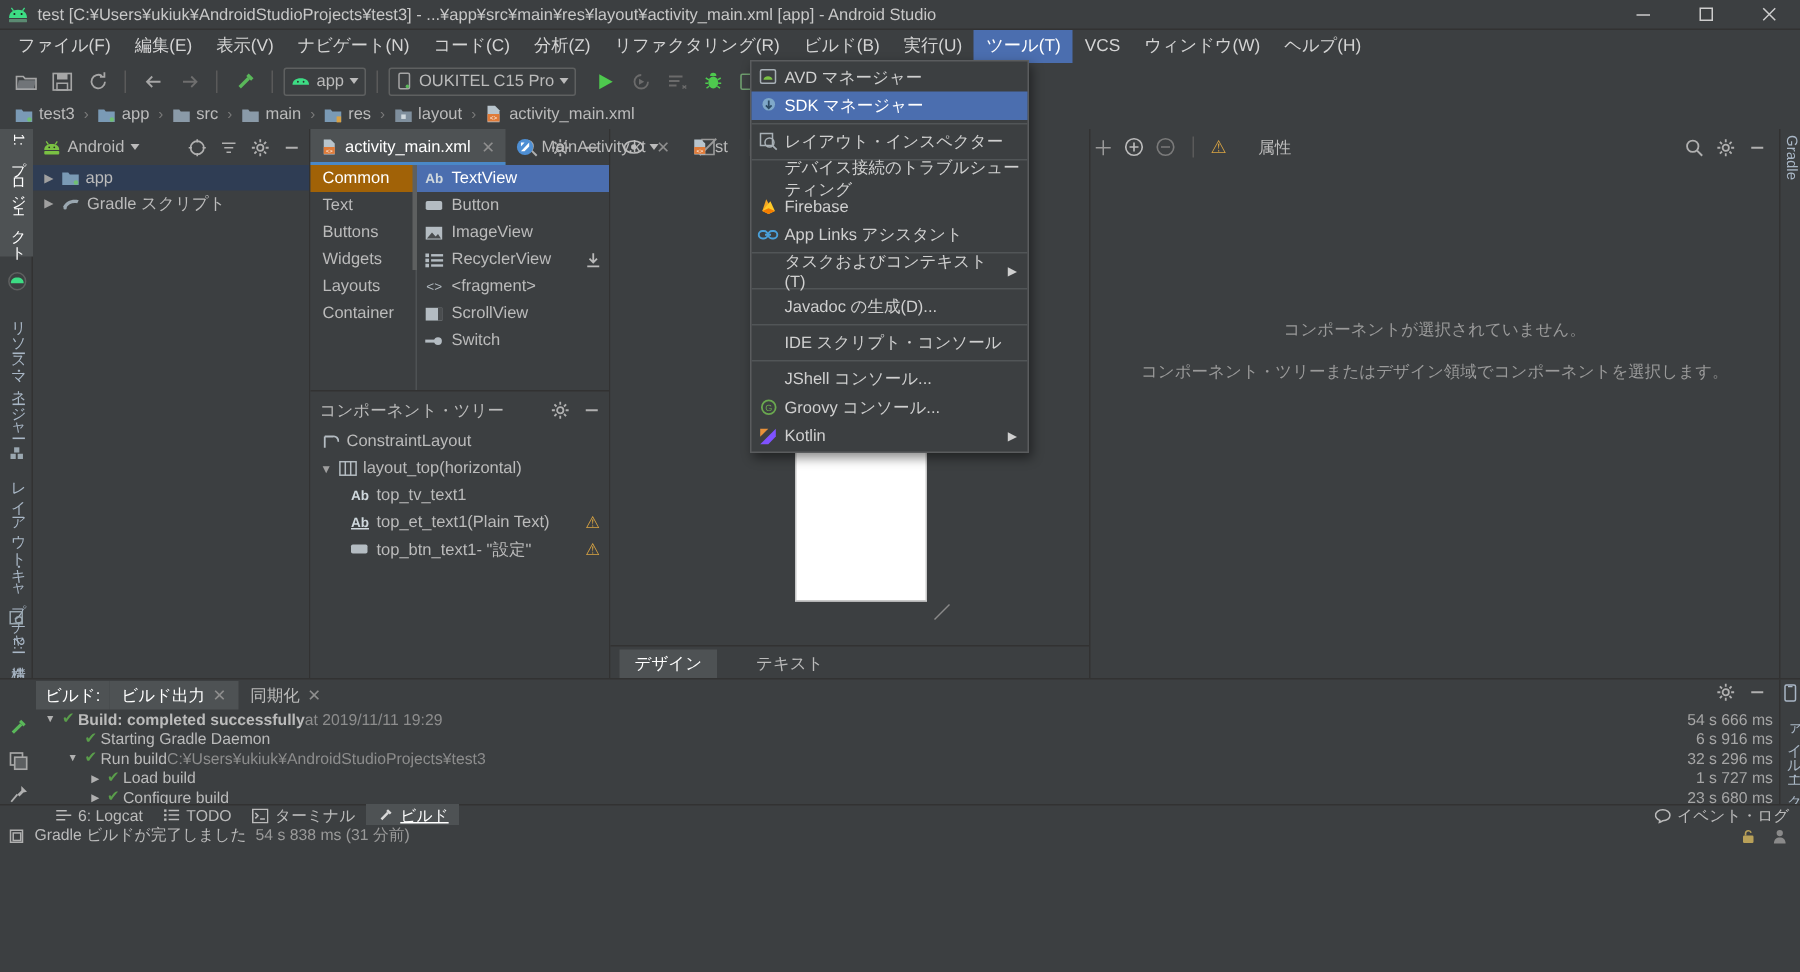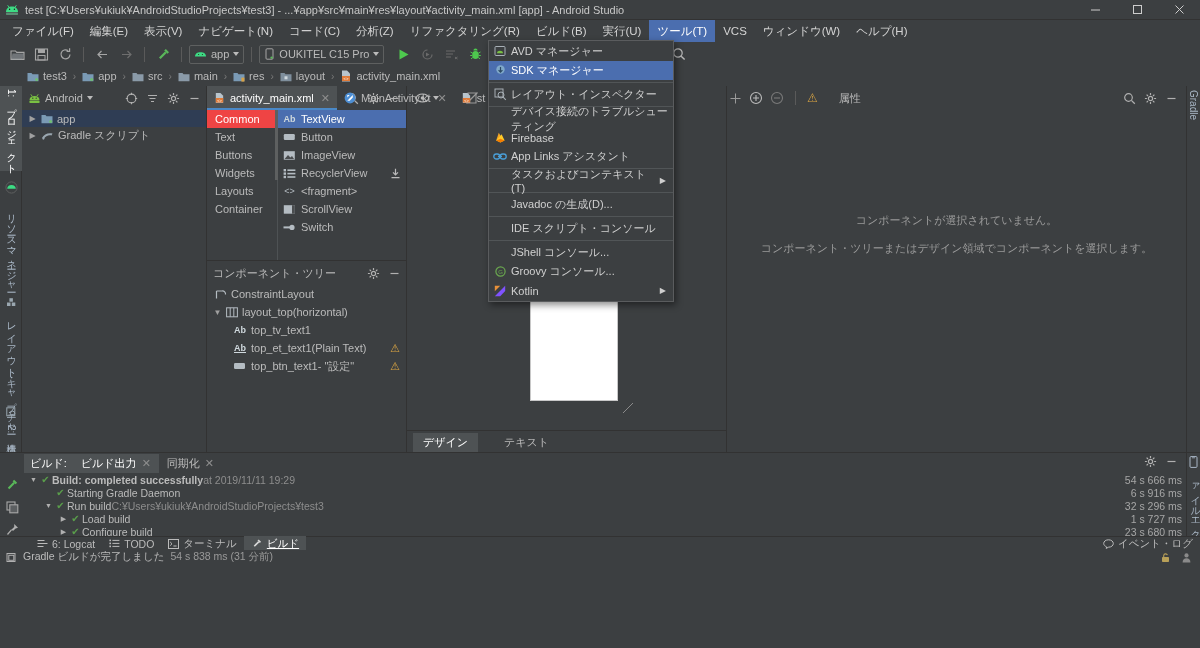--- a/index.html
+++ b/index.html
@@ -31,21 +31,21 @@
   .toolbar { height:24px; background:#3c3f41; display:flex; align-items:center; padding-left:6px; gap:2px; }
   .tbtn { width:22px;height:20px;display:flex;align-items:center;justify-content:center; }
   .tsep { width:1px;height:15px;background:#5a5a5a;margin:0 5px; }
   .combo {
     height:19px; border:1px solid #5e6060; border-radius:2px; display:flex; align-items:center;
     padding:0 4px; gap:4px; color:#bbbbbb; font-size:11px; background:#3c3f41;
   }
   .caret { width:0;height:0;border-left:3.5px solid transparent;border-right:3.5px solid transparent;border-top:4px solid #bbb; }
 
   
-  .breadcrumb { height:20px; background:#3c3f41; display:flex; align-items:center; padding-left:24px; gap:2px; font-size:11px; color:#bbbbbb;}
+  .breadcrumb { height:20px; background:#3c3f41; display:flex; align-items:center; padding-left:7px; gap:2px; font-size:11px; color:#bbbbbb;}
   .bc-item { display:flex; align-items:center; gap:4px; padding:0 3px; }
   .bc-sep { color:#7a7a7a; font-size:10px; padding:0 1px;}
 
   
   .main { position:absolute; left:0; top:86px; right:0; bottom:112px; display:flex; }
 
   
   .vstrip { width:22px; background:#3c3f41; border-right:1px solid #323232; position:relative; }
   .vlabel {
     position:absolute; left:0; width:22px;
@@ -63,21 +63,21 @@
   .ph-btn{width:16px;height:16px;display:flex;align-items:center;justify-content:center;}
   .tree-row { height:17px; display:flex; align-items:center; gap:4px; padding-left:6px; font-size:11px; color:#bbbbbb;}
   .tree-row.sel { background:#2f3d54; }
   .arrow { width:9px; font-size:8px; color:#a0a0a0; text-align:center;}
 
   
   .pal-col { width:200px; background:#3c3f41; border-right:1px solid #323232; display:flex; flex-direction:column;}
   .pal-body { display:flex; height:150px; }
   .pal-cats { width:70px; background:#3c3f41; }
   .pal-cat { height:18px; display:flex; align-items:center; padding-left:8px; font-size:11px; color:#bbbbbb;}
-  .pal-cat.sel { background:#ef4444; color:#ffffff;}
+  .pal-cat.sel { background:#a16207; color:#ffffff;}
   .pal-list { flex:1; background:#3c3f41; border-left:1px solid #4e5254; position:relative;}
   .pal-item { height:18px; display:flex; align-items:center; gap:5px; padding-left:5px; font-size:11px; color:#bbbbbb;}
   .pal-item.sel { background:#4b6eaf; color:#ffffff;}
   .pal-scroll { position:absolute; left:-3px; top:0; width:3px; height:70px; background:#5e6060;}
 
   .ctree { flex:1; background:#3c3f41; border-top:1px solid #323232;}
   .ct-row { height:18px; display:flex; align-items:center; gap:4px; font-size:11px; color:#bbbbbb; padding-right:6px;}
   .warn { margin-left:auto; color:#d9a443; font-size:11px;}
 
   
@@ -128,21 +128,21 @@
 
   
   .toolbtns { position:absolute; left:0; right:0; bottom:14px; height:14px; background:#3c3f41; display:flex; align-items:center; gap:0; padding-left:30px; border-top:1px solid #323232;}
   .tb-item { font-size:10.5px; color:#bbbbbb; padding:1px 7px; display:flex; align-items:center; gap:4px;}
   .tb-item.sel { background:#4e5254; color:#ffffff;text-decoration:underline;}
   .statusbar { position:absolute; left:0; right:0; bottom:0; height:14px; background:#3c3f41; display:flex; align-items:center; padding-left:6px; gap:6px; font-size:10.5px; color:#bbbbbb;}
   .sb-right { margin-left:auto; display:flex; align-items:center; gap:10px; padding-right:8px;}
 
   
   .dropdown {
-    position:absolute; left:488px; top:40px; width:186px;
+    position:absolute; left:500px; top:40px; width:186px;
     background:#3c3f41; border:1px solid #5a5c5e; z-index:50;
     box-shadow:2px 3px 7px rgba(0,0,0,.45); padding:1px 0;
   }
   .dd-item { height:19px; display:flex; align-items:center; font-size:11px; color:#d0d0d0; padding-left:0; }
   .dd-item.sel { background:#4b6eaf; color:#ffffff; }
   .dd-ico { width:22px; display:flex; align-items:center; justify-content:center; flex:none;}
   .dd-sub { margin-left:auto; padding-right:7px; font-size:8px; color:#cfcfcf;}
   .dd-sep { height:1px; background:#515557; margin:2px 0;}
 
   svg { display:block; }

